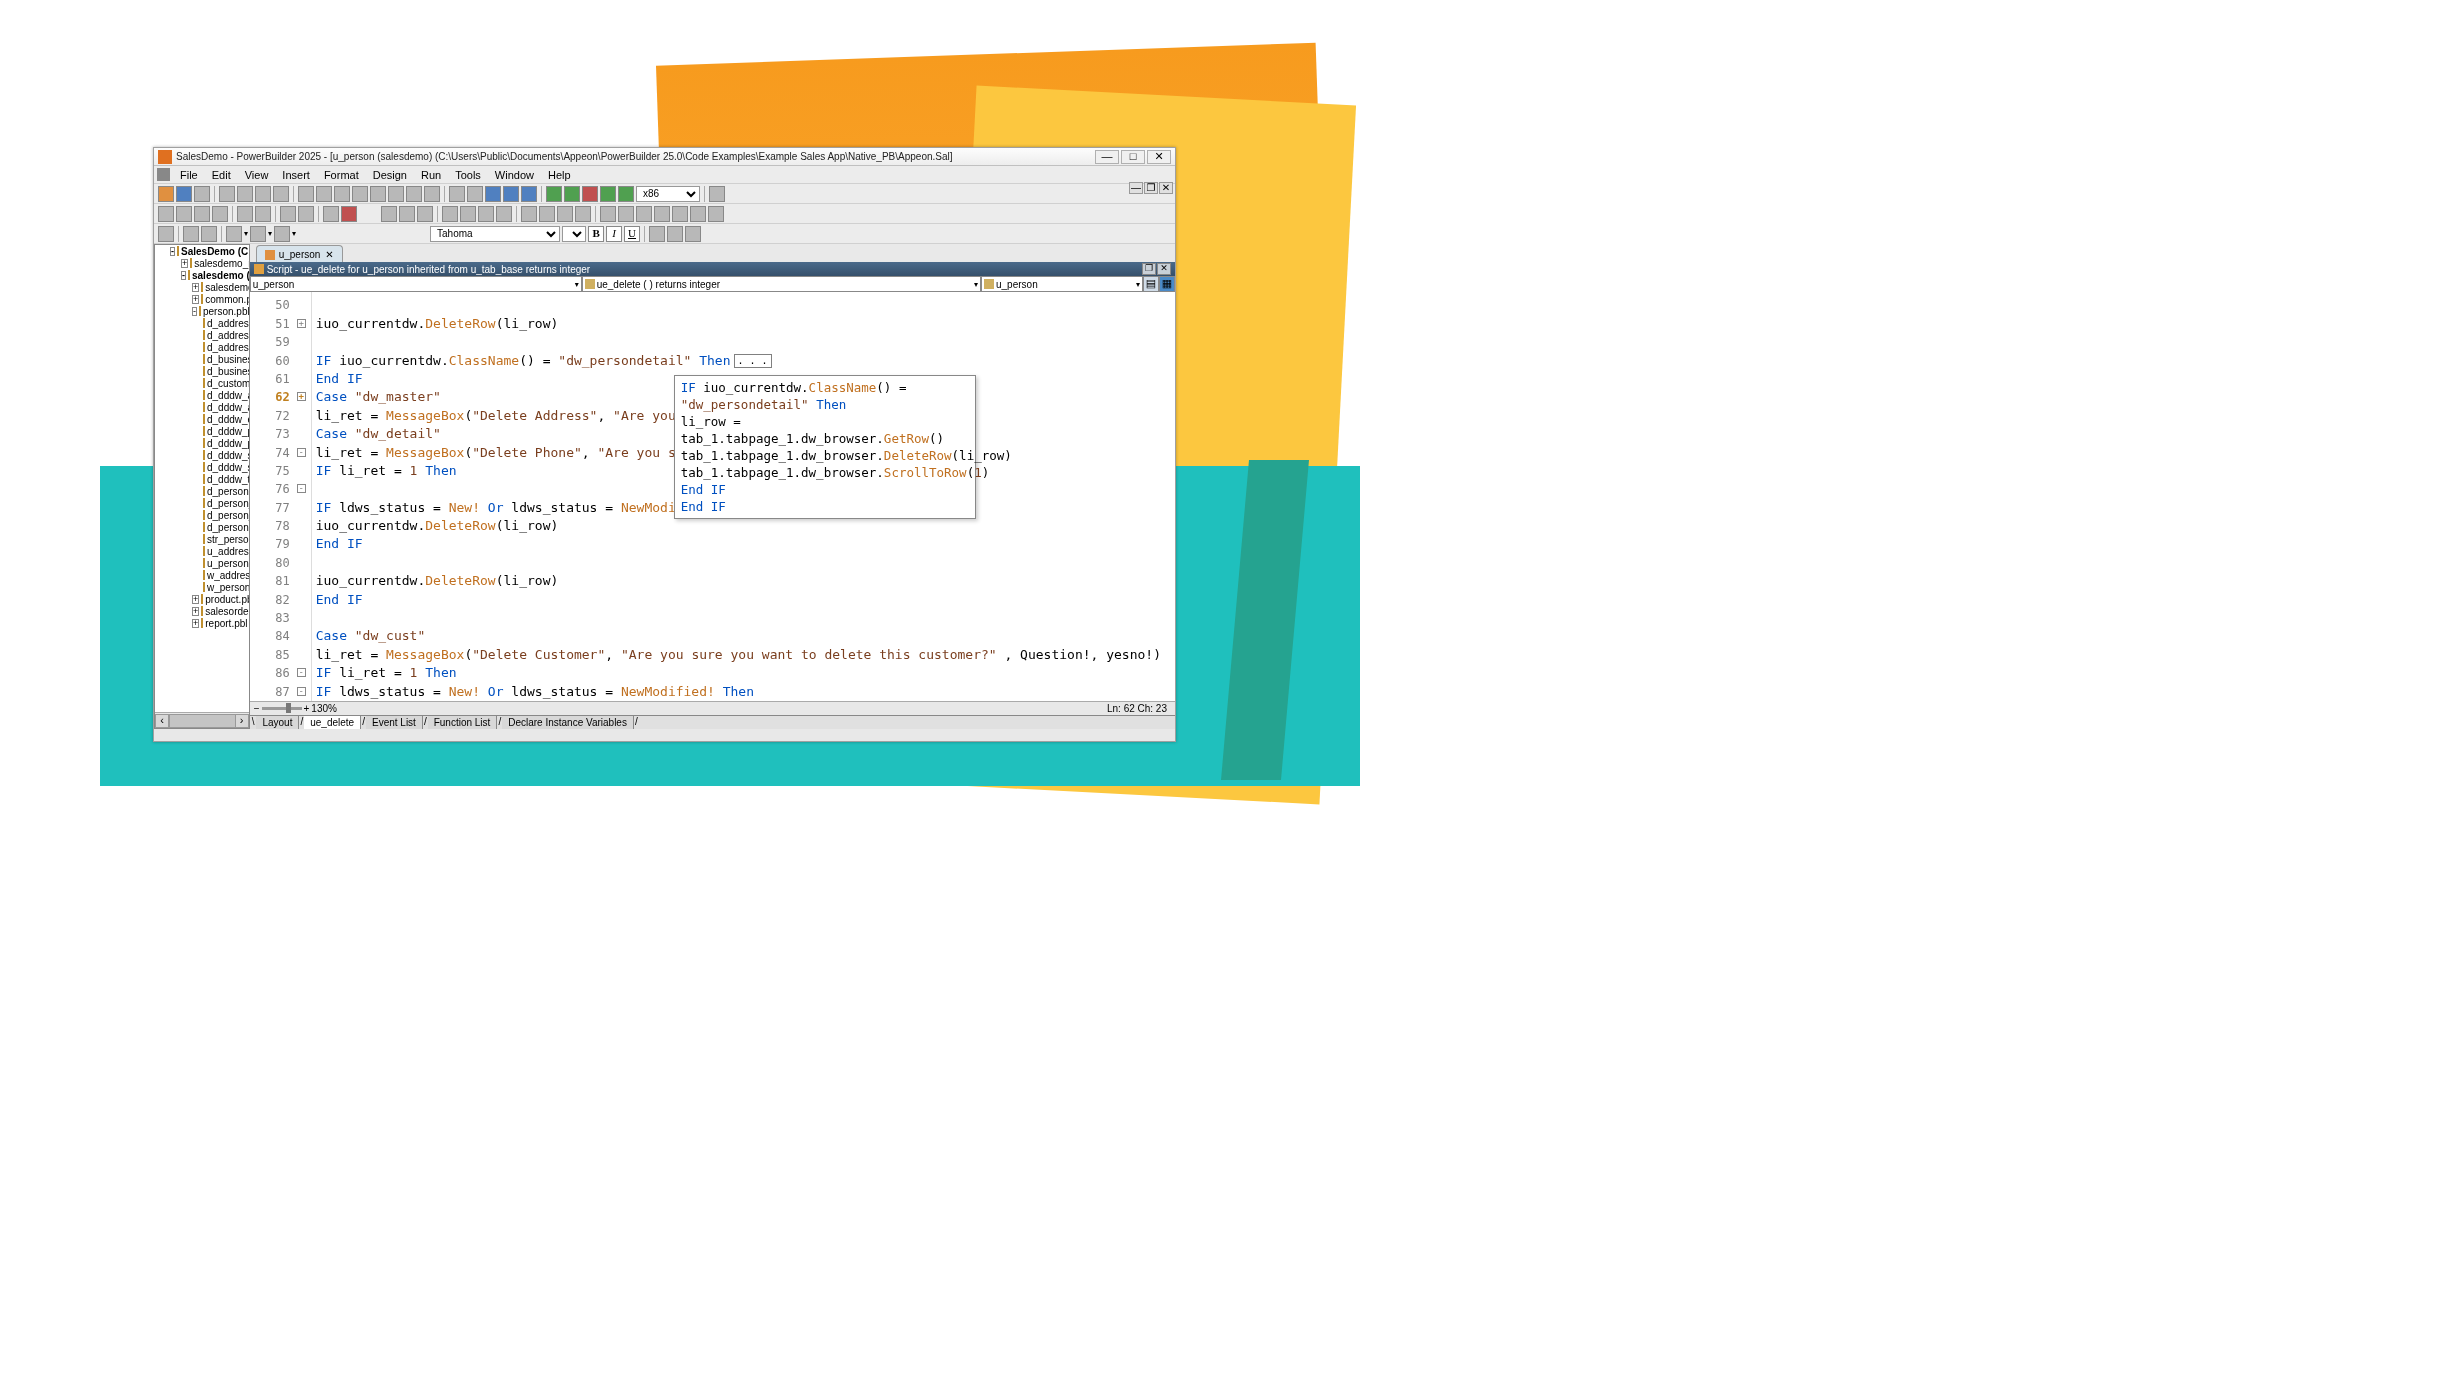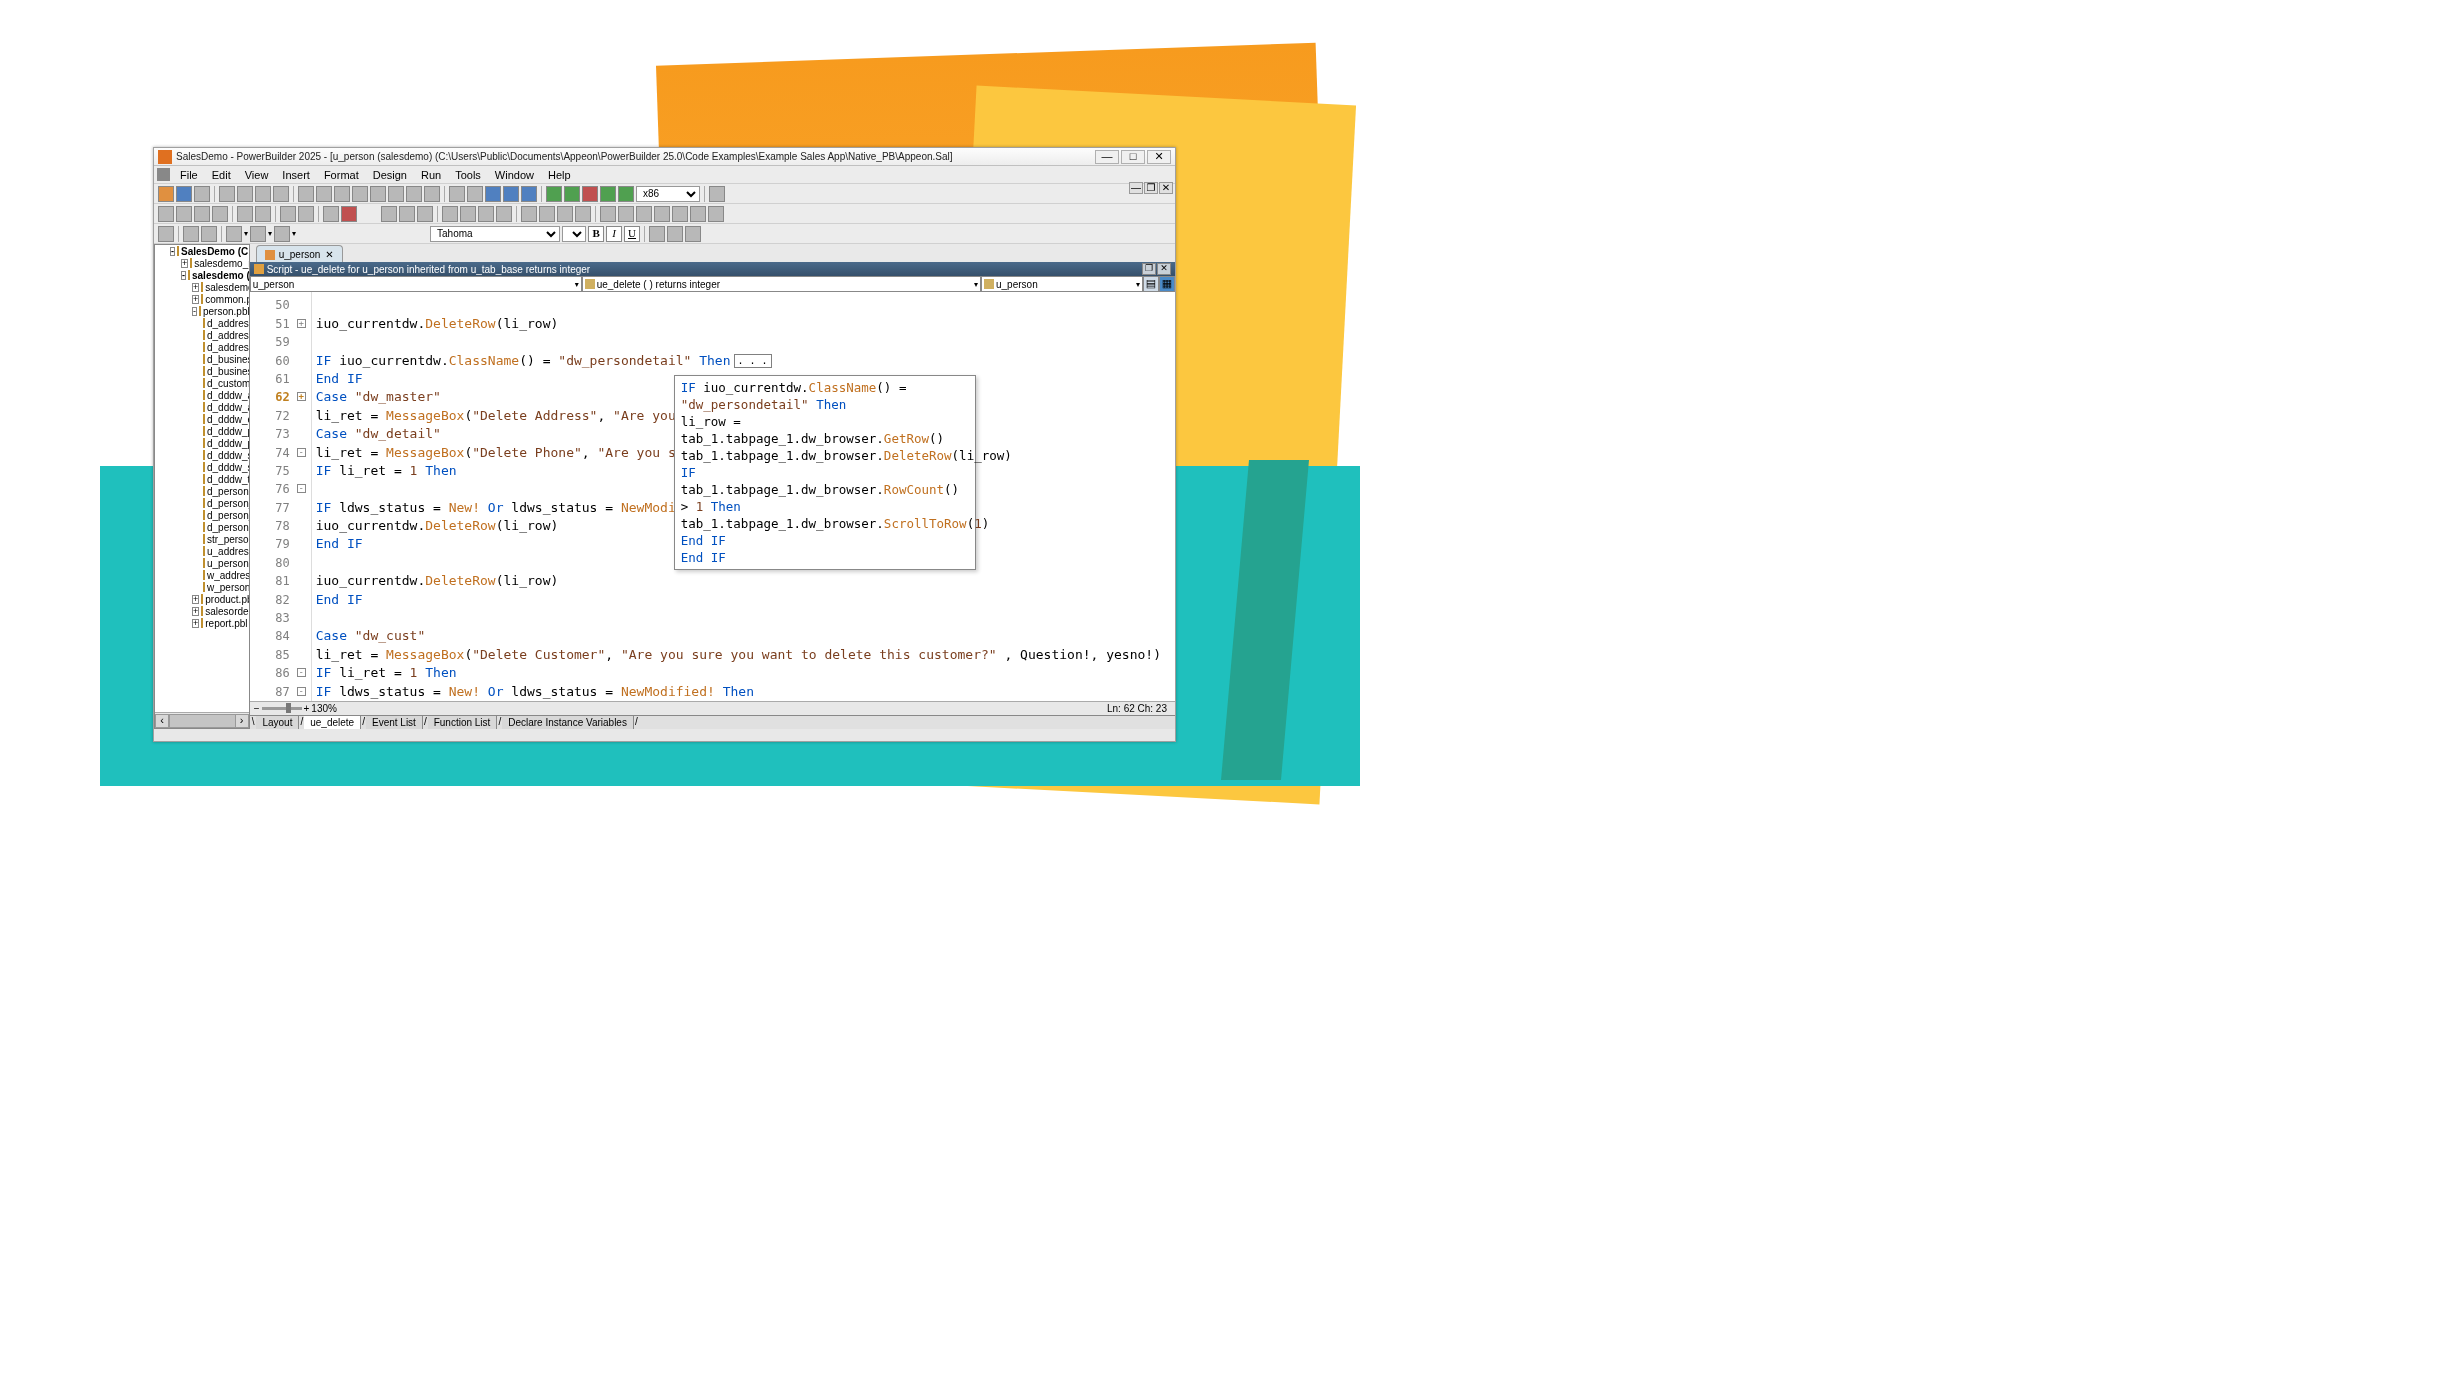--- a/index.html
+++ b/index.html
@@ -869,21 +869,20 @@
             <div class="cline"></div>
             <div class="cline">      <span class="kw">Case</span> <span class="str">"dw_cust"</span></div>
             <div class="cline">         li_ret = <span class="fn">MessageBox</span>(<span class="str">"Delete Customer"</span>, <span class="str">"Are you sure you want to delete this customer?"</span> , Question!, yesno!)</div>
             <div class="cline">         <span class="kw">IF</span> li_ret = <span class="num">1</span> <span class="kw">Then</span></div>
             <div class="cline">            <span class="kw">IF</span> ldws_status = <span class="fn">New!</span> <span class="kw">Or</span> ldws_status = <span class="fn">NewModified!</span> <span class="kw">Then</span></div>
             <div class="tooltip" id="tooltip" style="left:362px;top:60px;width:302px">
               <div><span class="kw">IF</span> iuo_currentdw.<span class="fn">ClassName</span>() = <span class="str">"dw_persondetail"</span> <span class="kw">Then</span></div>
               <div>   li_row = tab_1.tabpage_1.dw_browser.<span class="fn">GetRow</span>()</div>
               <div>   tab_1.tabpage_1.dw_browser.<span class="fn">DeleteRow</span>(li_row)</div>
               <div></div>
-              <div>   <span class="kw">IF</span> tab_1.tabpage_1.dw_browser.<span class="fn">RowCount</span>() &gt; <span class="num">1</span> <span class="kw">Then</span></div>
               <div>      tab_1.tabpage_1.dw_browser.<span class="fn">ScrollToRow</span>(<span class="num">1</span>)</div>
               <div>   <span class="kw">End IF</span></div>
               <div><span class="kw">End IF</span></div>
             </div>
         </div>
         <div class="vscroll">
           <div class="thumb" style="top:120px;height:120px"></div>
         </div>
       </div>
 

